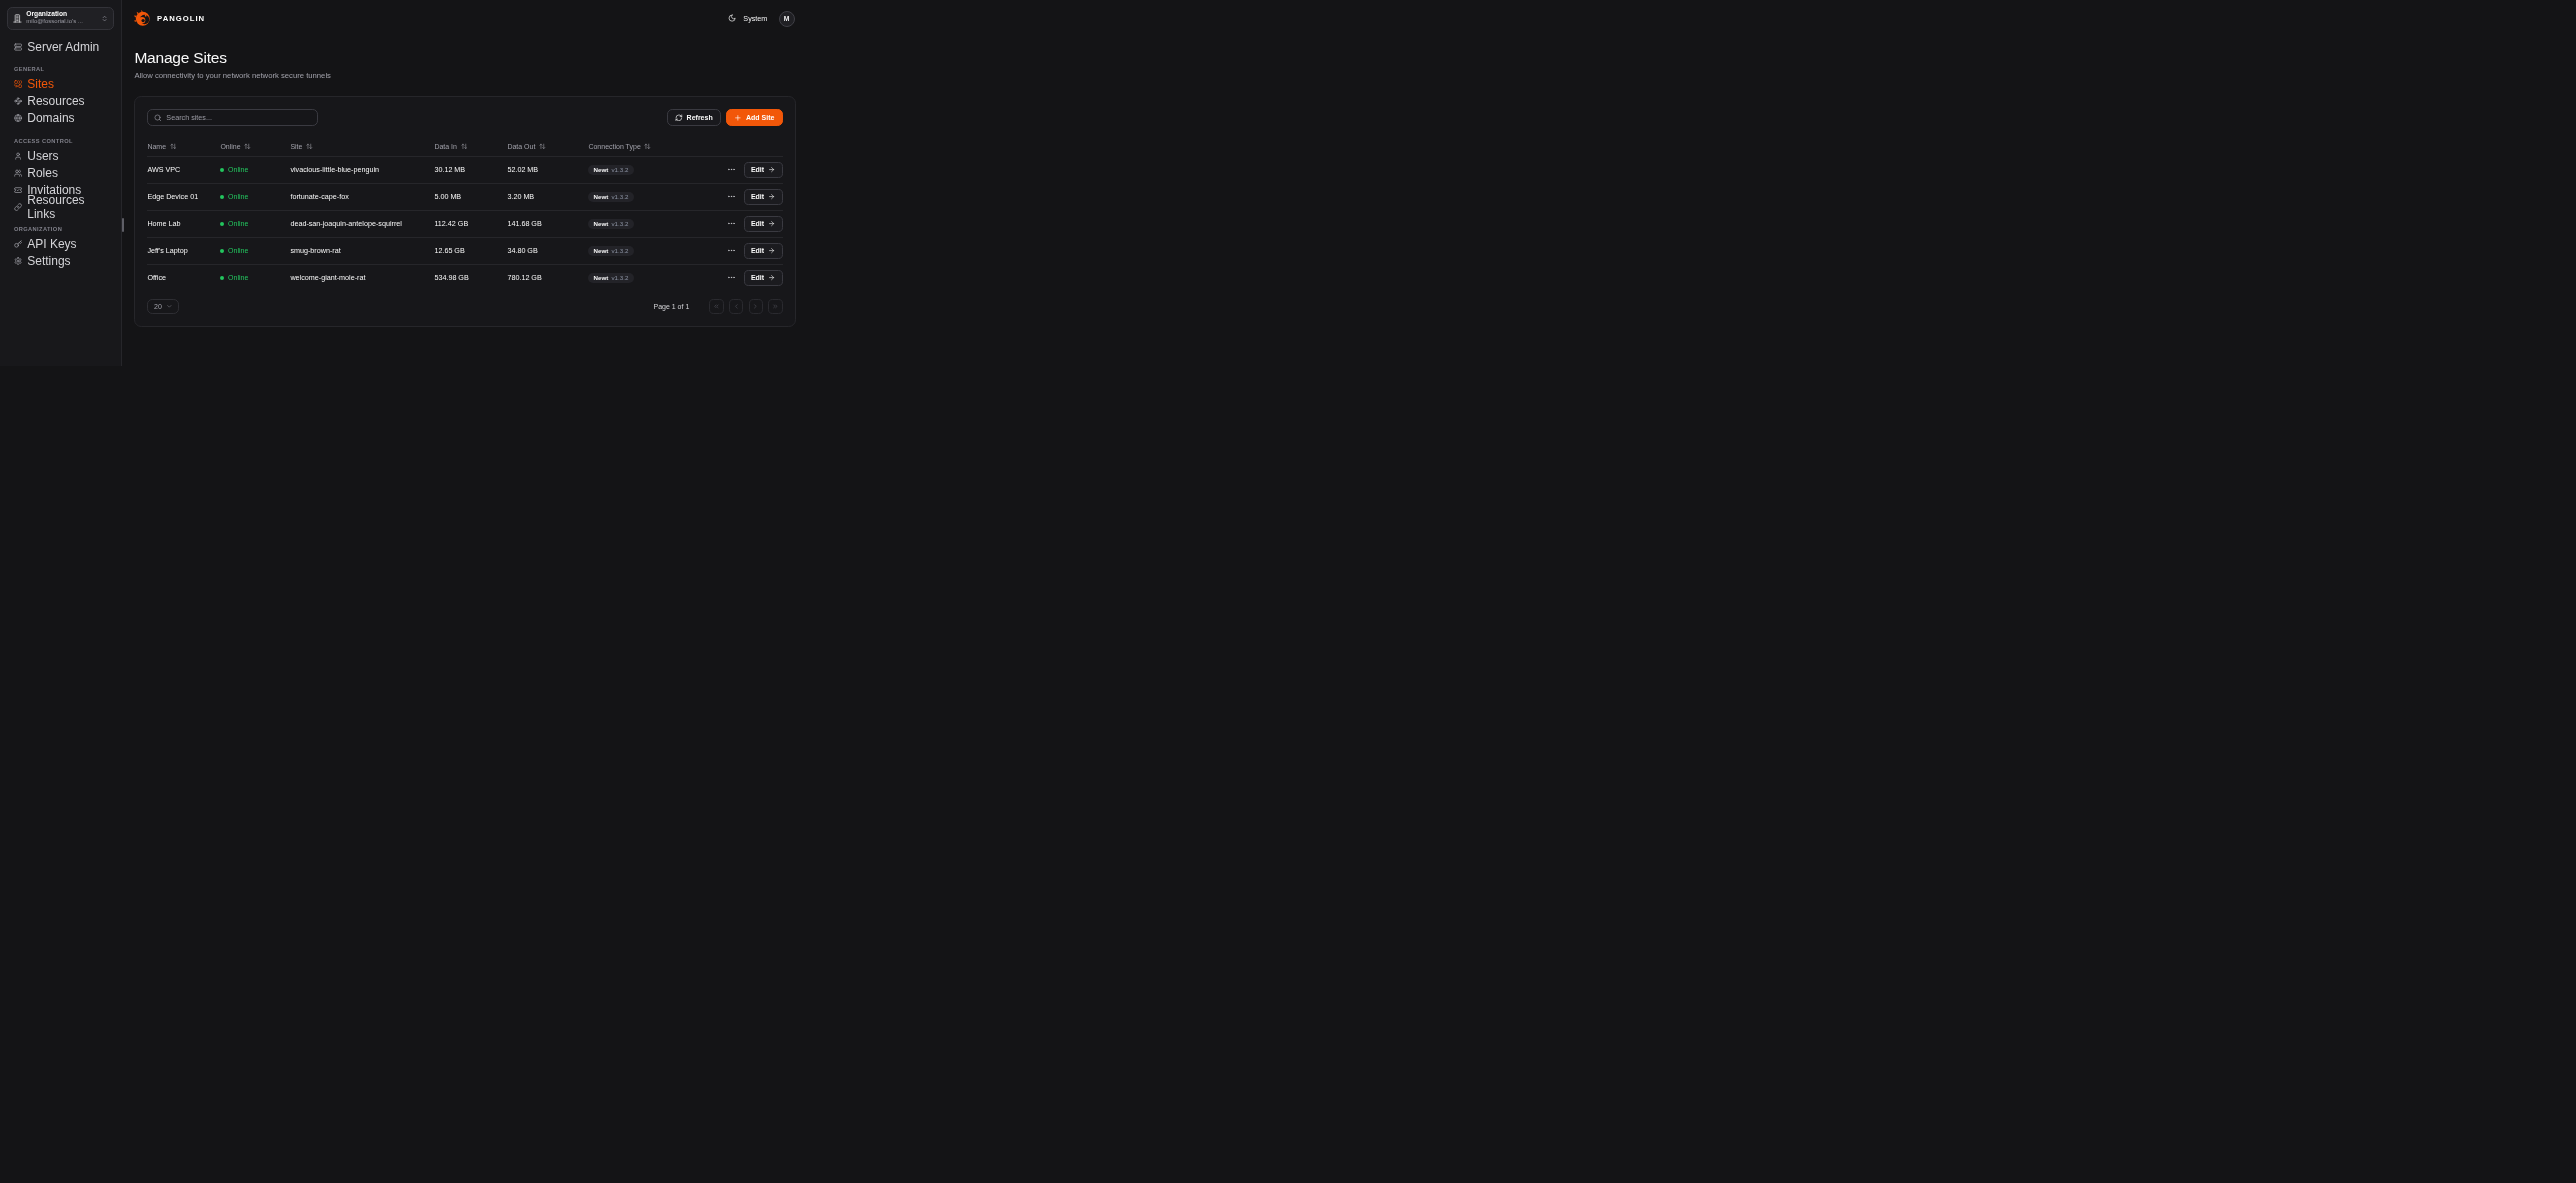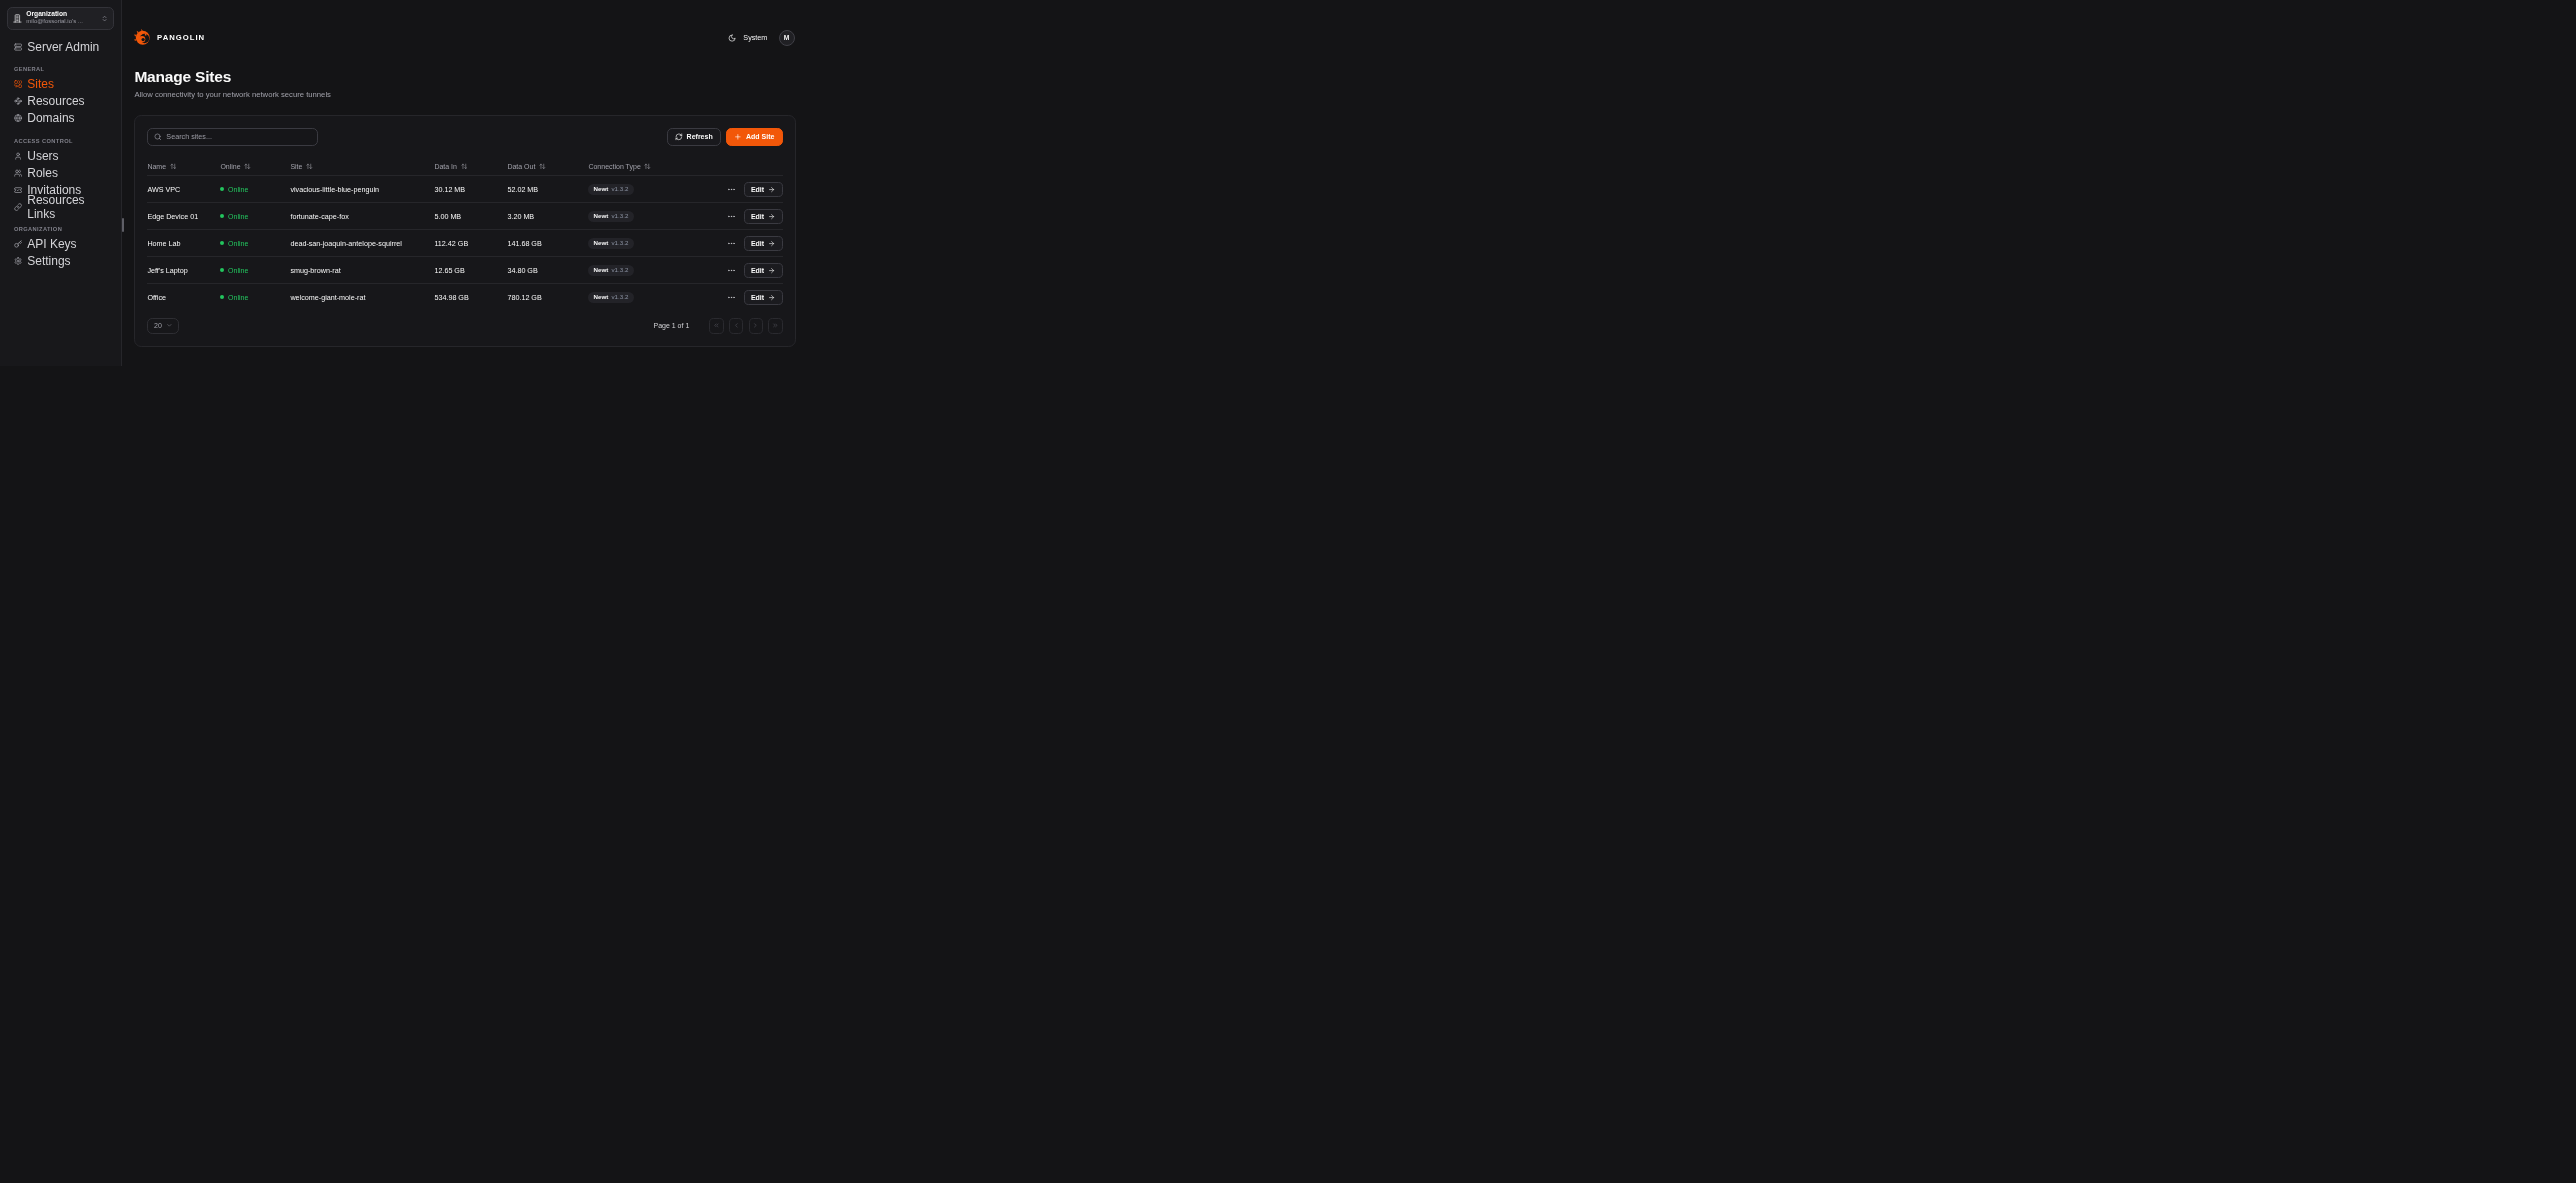--- a/index.html
+++ b/index.html
@@ -49,39 +49,39 @@
     margin-top:10.8px; padding:0 7.2px 3.6px 7.2px;
     font-size:5.7px; font-weight:700; letter-spacing:.07em;
     color:#80808A; text-transform:uppercase;
   }
   .scroll-thumb{
     position:fixed; left:122px; top:218px; width:1.5px; height:14px;
     background:#5E5E66; border-radius:1px;
   }
 
   
-  .main{flex:1; min-width:0; display:flex; flex-direction:column;justify-content:center;}
+  .main{flex:1; min-width:0; display:flex; flex-direction:column;}
   .topbar{
     height:37px; display:flex; align-items:center; justify-content:space-between;
     padding:0 13.4px 0 12.4px;
   }
   .brand{display:flex; align-items:center; gap:5.2px;}
   .brand-name{font-size:7.7px; font-weight:700; letter-spacing:1px; color:#FFFFFF;}
   .top-right{display:flex; align-items:center; gap:11.3px;}
   .theme-toggle{display:flex; align-items:center; gap:7px; color:#F4F4F5; font-size:7.2px; cursor:pointer; background:none; border:none;}
   .theme-toggle .ic{width:8.2px; height:8.2px;}
   .avatar{
     width:16px; height:16px; border-radius:50%;
     background:#202024; border:0.5px solid #3F3F46;
     display:flex; align-items:center; justify-content:center;
     font-size:6.7px; font-weight:700; color:#F4F4F5; cursor:pointer;
   }
 
   .content{padding:0 12.4px;}
-  .page-title{margin-top:12px; font-size:15.5px; font-weight:700; letter-spacing:-0.2px;}
+  .page-title{margin-top:12px; font-size:15.5px; font-weight:400; letter-spacing:-0.2px;}
   .page-subtitle{margin-top:3.6px; font-size:7.7px; color:var(--muted);}
 
   .card{
     margin-top:16px;
     background:var(--card-bg);
     border:0.5px solid var(--border);
     border-radius:7.2px;
     padding:12px;
   }
   .toolbar{display:flex; align-items:center; justify-content:space-between;}

